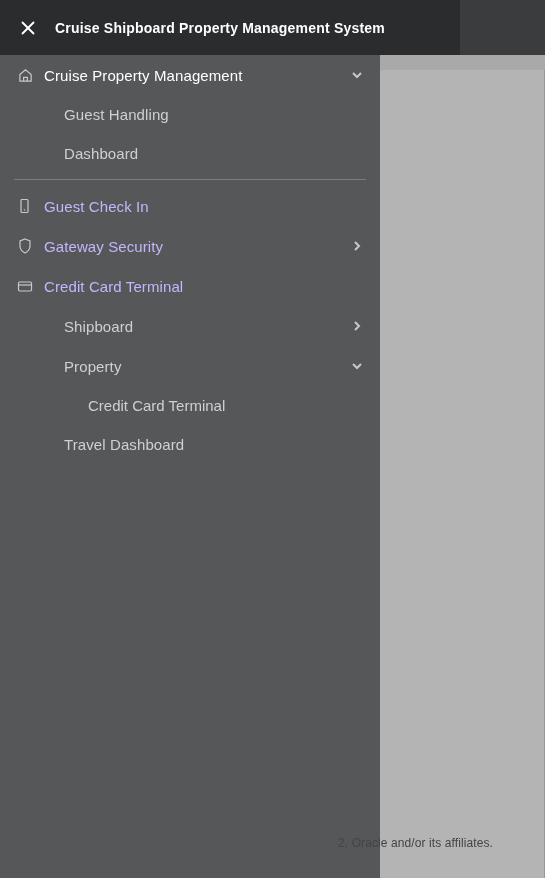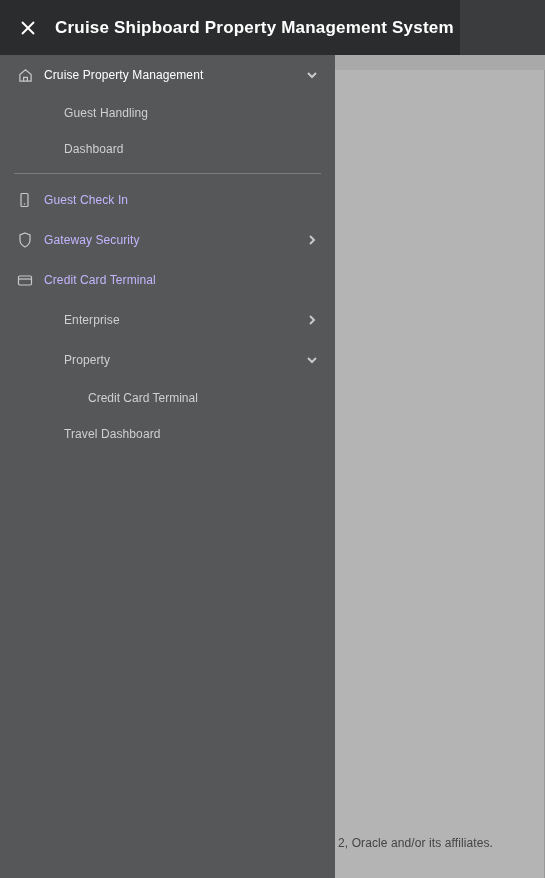--- a/index.html
+++ b/index.html
@@ -44,32 +44,32 @@
     width: 55px;
     height: 55px;
     display: flex;
     align-items: center;
     justify-content: center;
     cursor: pointer;
     color: #fff;
   }
   .app-title {
     color: #fff;
-    font-size: 17px;
+    font-size: 14px;
     font-weight: 600;
     letter-spacing: 0.2px;
   }
   .sidebar {
     position: absolute;
     top: 55px; left: 0;
-    width: 335px;
+    width: 380px;
     height: 823px;
     background: #555758;
     color: #c7c9ca;
-    font-size: 12px;
+    font-size: 15px;
     overflow: hidden;
   }
   .nav-item {
     display: flex;
     align-items: center;
     padding: 11px 14px 11px 16px;
     cursor: pointer;
     color: #c4b5fd;
   }
   .nav-item.selected { color: #fff; }
@@ -197,21 +197,21 @@
       <svg width="16" height="14" viewBox="0 0 16 14">
           <rect x="1.5" y="3" width="13" height="9" rx="1.2" fill="none" stroke="#c7c9ca" stroke-width="1.2"></rect>
           <line x1="1.5" y1="6" x2="14.5" y2="6" stroke="#c7c9ca" stroke-width="1.2"></line>
         </svg>
     </span>
     <span class="nav-label">Credit Card Terminal</span>
   </div>
 
 
   <div class="sub-item">
-    <span class="nav-label">Enterprise</span>
+    <span class="nav-label">Shipboard</span>
     <span class="nav-caret">
       <svg width="12" height="12" viewBox="0 0 12 12">
           <path d="M4 2 L8 6 L4 10" fill="none" stroke="#c7c9ca" stroke-width="2"></path>
         </svg>
     </span>
   </div>
 
   <div class="sub-item">
     <span class="nav-label">Property</span>
     <span class="nav-caret">

